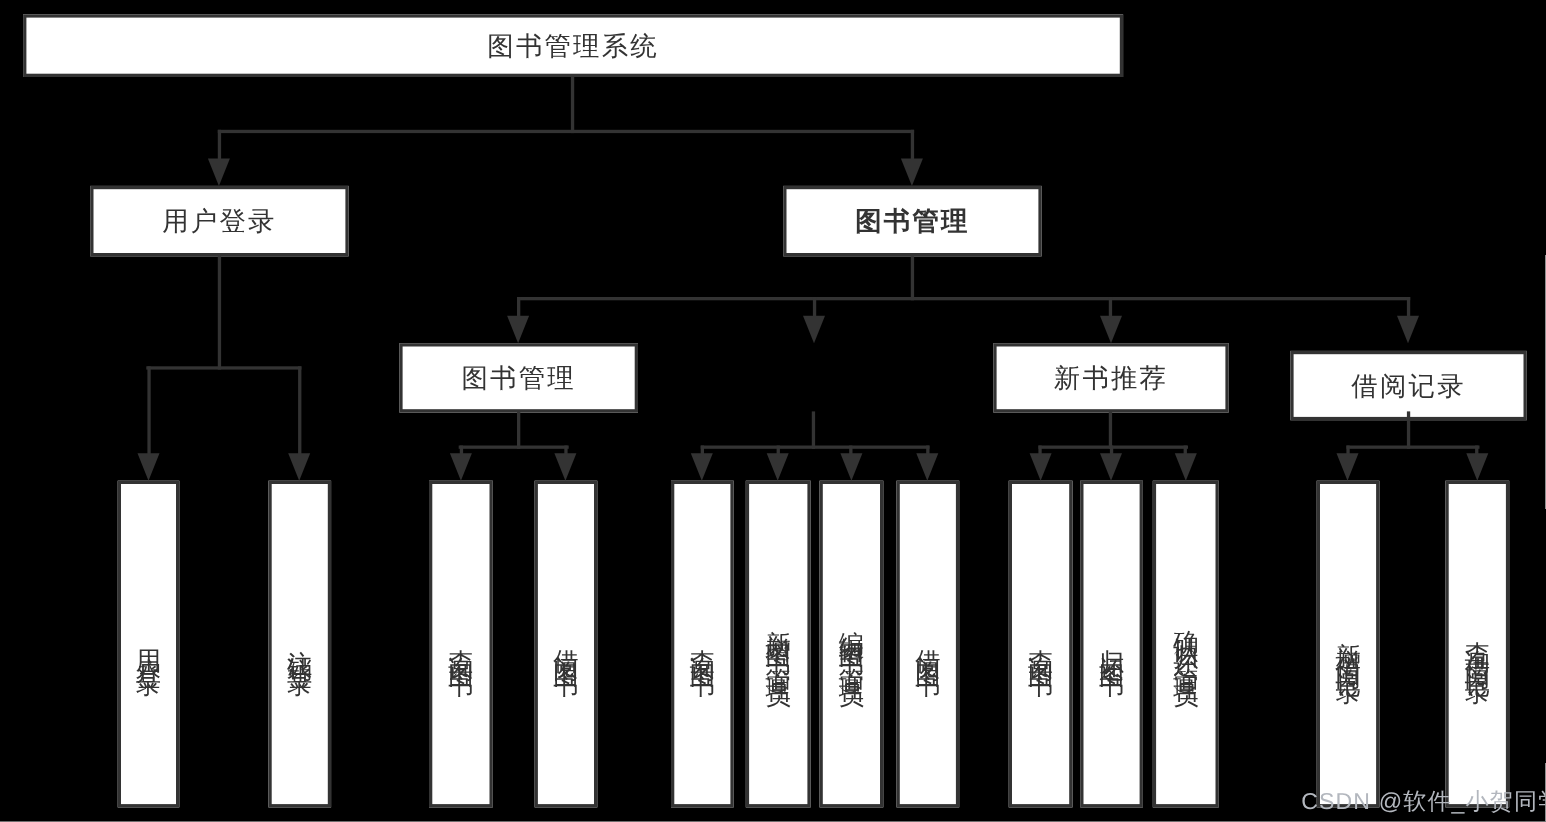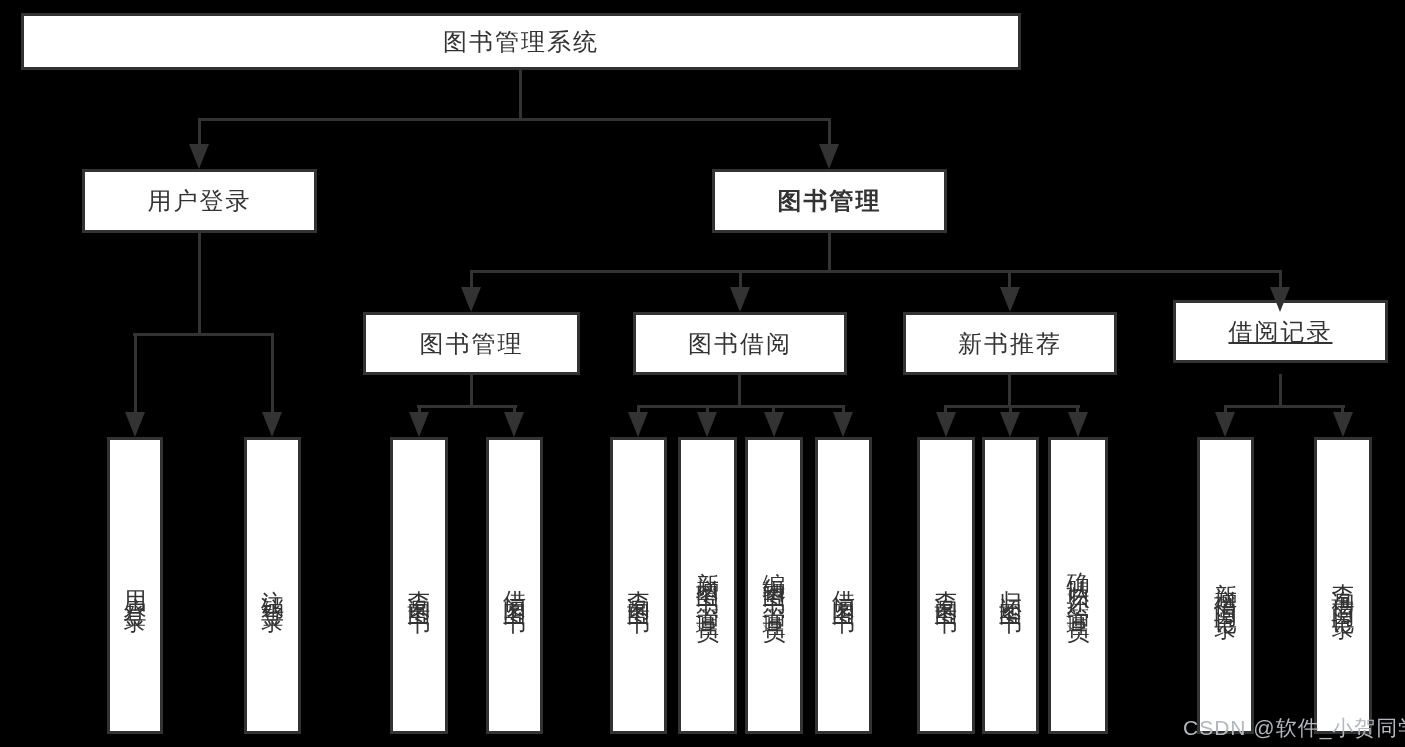--- a/index.html
+++ b/index.html
@@ -65,23 +65,22 @@
 <body>
 
 <div class="canvas">
 
   <div class="box" style="left:21px; top:13px; width:1000px; height:57px;">图书管理系统</div>
 
   <div class="box" style="left:82px; top:169px; width:235px; height:64px;">用户登录</div>
   <div class="box" style="left:712px; top:169px; width:235px; height:64px;font-weight:bold;">图书管理</div>
 
   <div class="box" style="left:363px; top:312px; width:217px; height:63px;">图书管理</div>
-  <div class="box" style="left:633px; top:312px; width:214px; height:63px;">图书借阅</div>
   <div class="box" style="left:903px; top:312px; width:214px; height:63px;">新书推荐</div>
-  <div class="box" style="left:1173px; top:300px; width:215px; height:63px;text-decoration:underline;">借阅记录</div>
+  <div class="box" style="left:1173px; top:319px; width:215px; height:63px;">借阅记录</div>
 
   <div class="vbox" style="left:107px; width:56px;">用户登录</div>
   <div class="vbox" style="left:244px; width:57px;">注销登录</div>
 
   <div class="vbox" style="left:390px; width:58px;">查询图书</div>
   <div class="vbox" style="left:486px; width:57px;">借阅图书</div>
 
   <div class="vbox" style="left:610px; width:57px;">查询图书</div>
   <div class="vbox" style="left:678px; width:59px;">新增图书（管理员）</div>
   <div class="vbox" style="left:745px; width:58px;">编辑图书（管理员）</div>

